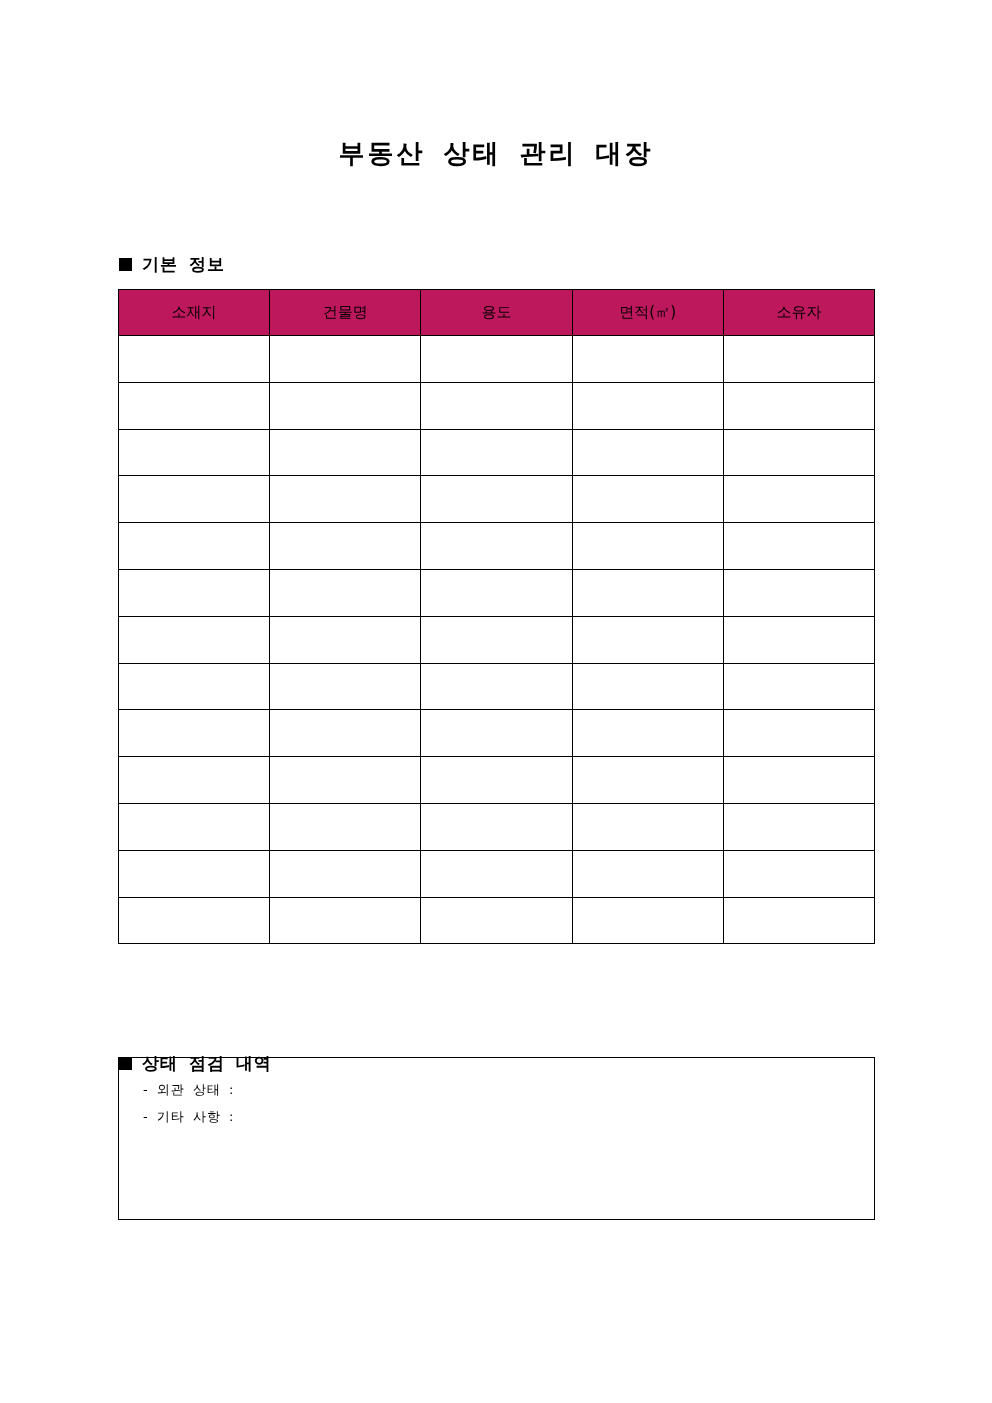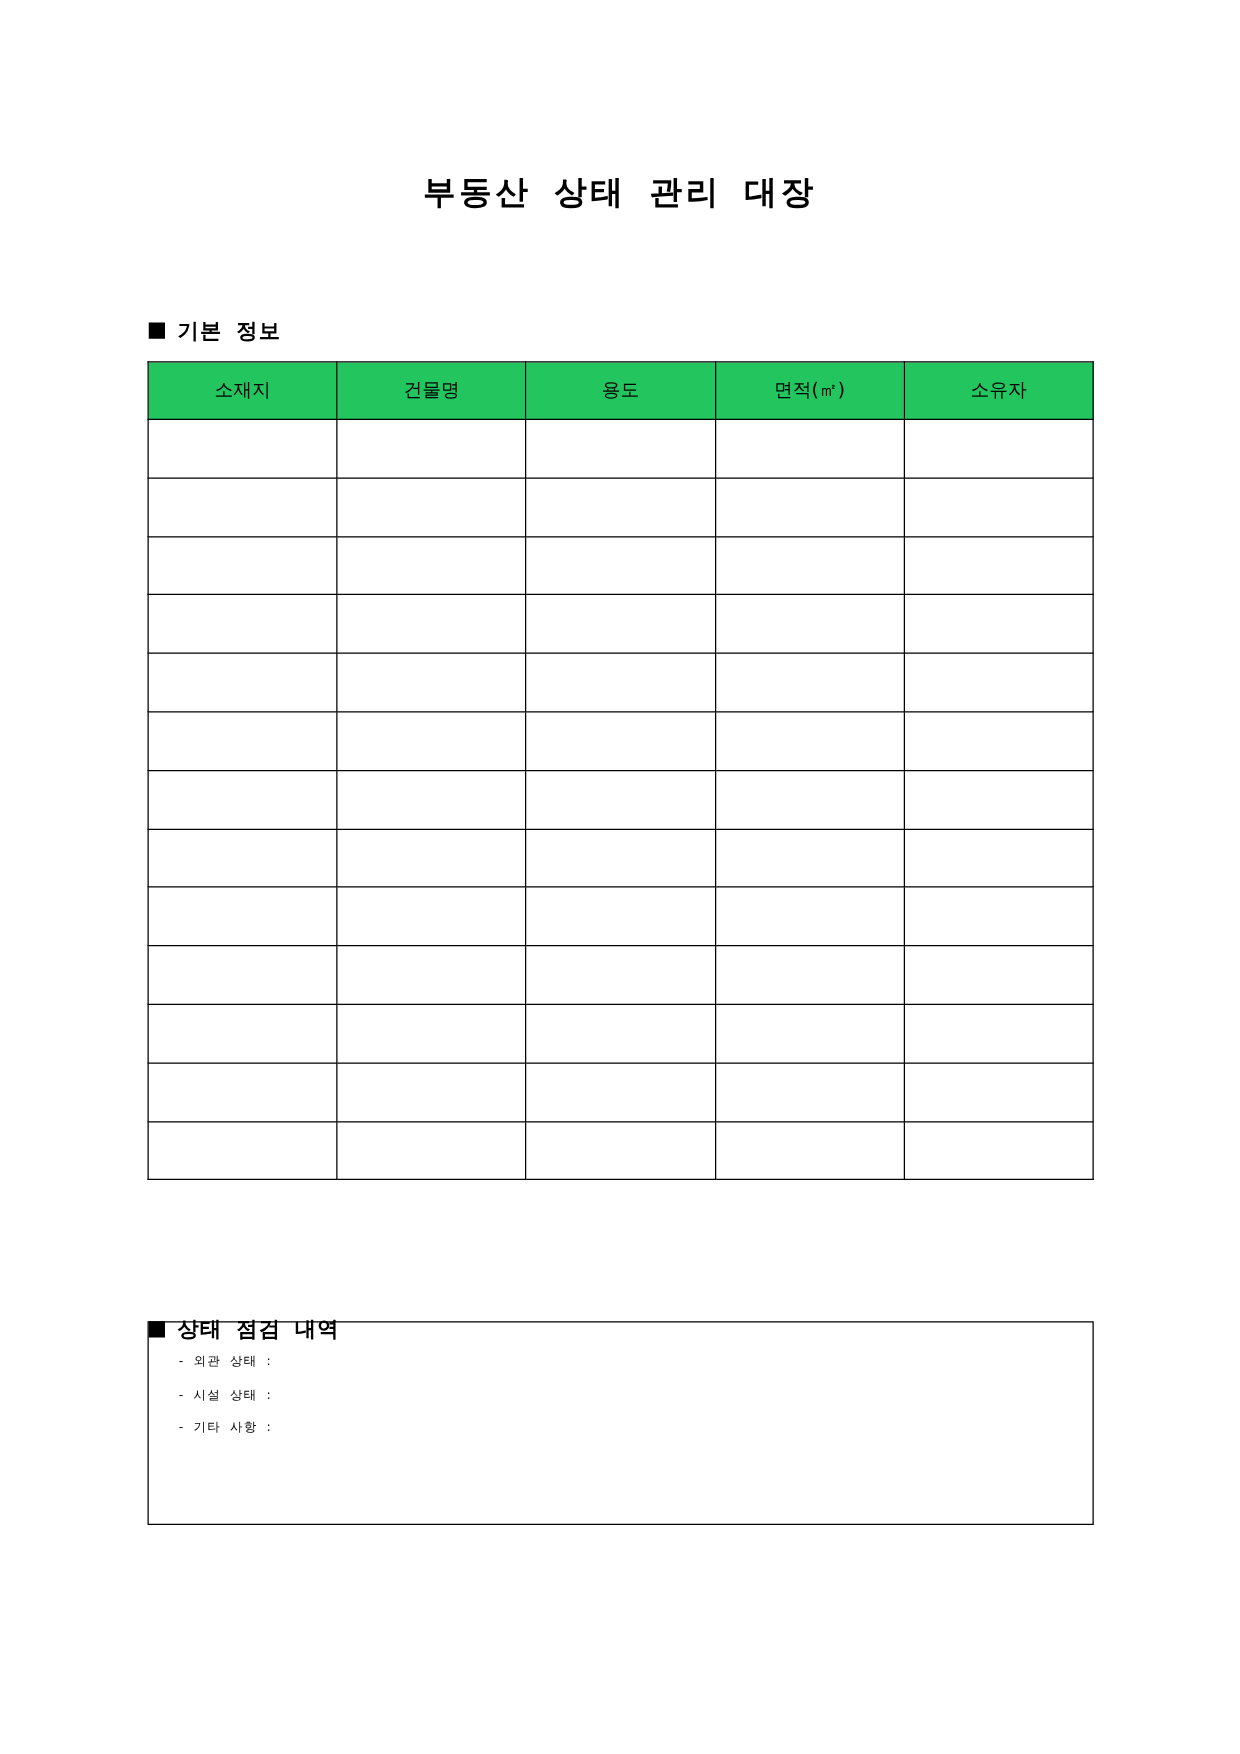--- a/index.html
+++ b/index.html
@@ -4,25 +4,25 @@
 <style>
   html, body { margin: 0; padding: 0; background: #ffffff; }
   body { width: 992px; height: 1403px; position: relative; font-family: "DejaVu Sans", sans-serif; color: #000; overflow: hidden; }
   .title { position: absolute; top: 136px; left: 0; width: 992px; text-align: center; font-size: 26px; font-weight: bold; letter-spacing: 3px; word-spacing: 6px; }
   .section-head { position: absolute; left: 119px; font-size: 17px; font-weight: bold; letter-spacing: 1px; word-spacing: 4px; }
   .section-head .sq { display: inline-block; width: 13px; height: 13px; background: #000; margin-right: 10px; vertical-align: -1px; }
   #sec1 { top: 253px; }
   #sec2 { top: 1020px; margin-top: 32px; }
   table.grid { position: absolute; left: 118px; top: 289px; width: 757px; border-collapse: collapse; table-layout: fixed; }
   table.grid th, table.grid td { border: 1.5px solid #000; padding: 0; text-align: center; font-size: 15px; font-weight: normal; }
-  table.grid th { background: #22c55e; height: 45px; }
+  table.grid th { background: #be185d; height: 45px; }
   table.grid td { height: 45.8px; }
   .box { position: absolute; left: 118px; top: 1057px; width: 755px; height: 161px; border: 1.5px solid #000; }
   .box ul { list-style: none; margin: 0; padding: 19px 0 0 24px; }
-  .box li { font-size: 10px; line-height: 26.5px; letter-spacing: 1px; word-spacing: 3px; }
+  .box li { font-size: 13px; line-height: 26.5px; letter-spacing: 1px; word-spacing: 3px; }
 </style>
 </head>
 <body>
 
 <div class="title">부동산 상태 관리 대장</div>
 
 <div class="section-head" id="sec1">
   <span class="sq"></span><span>기본 정보</span>
 </div>
 
@@ -131,16 +131,15 @@
     </tbody>
 </table>
 
 <div class="section-head" id="sec2">
   <span class="sq"></span><span>상태 점검 내역</span>
 </div>
 
 <div class="box">
   <ul>
     <li>- 외관 상태 :</li>
-    <li>- 시설 상태 :</li>
     <li>- 기타 사항 :</li>
   </ul>
 </div>
 
 </body></html>

